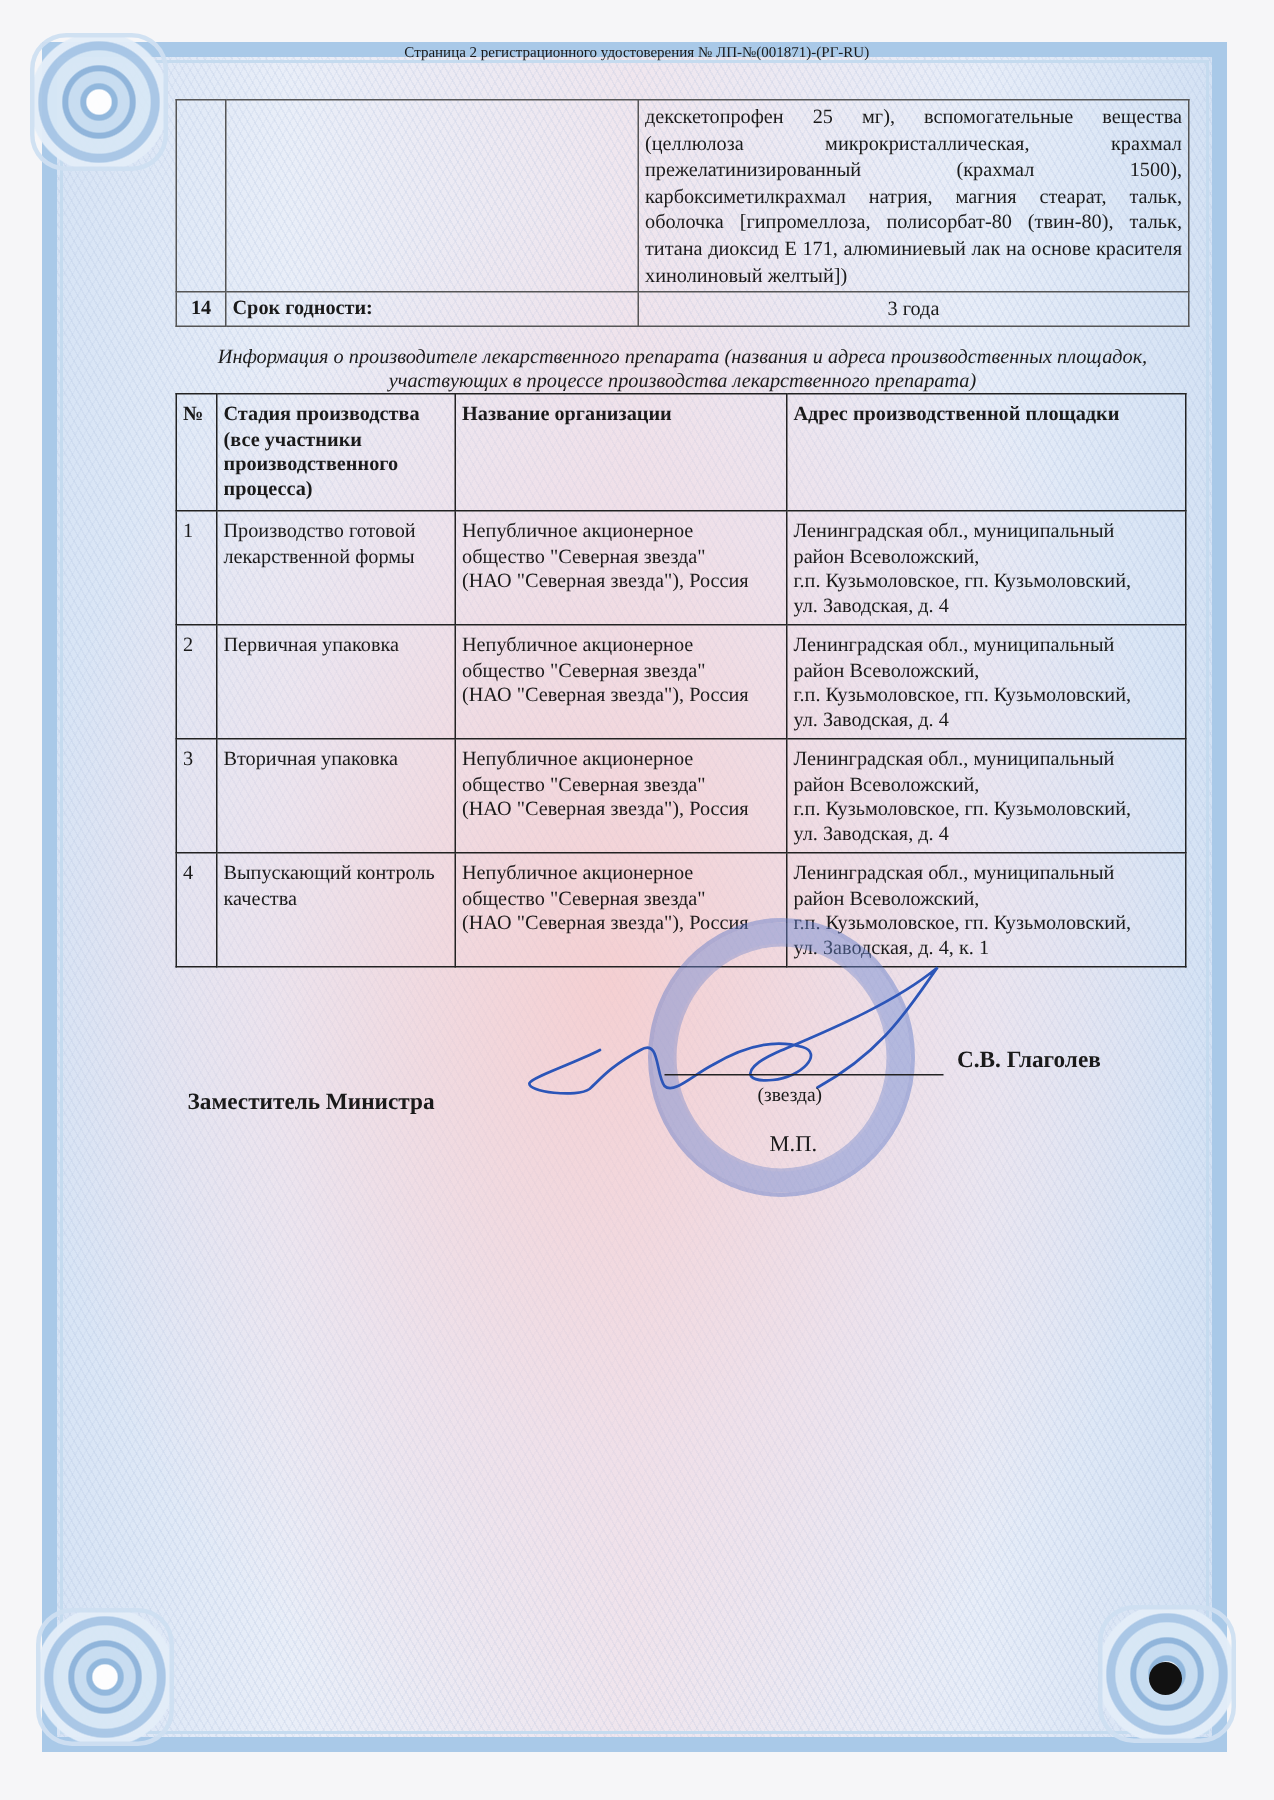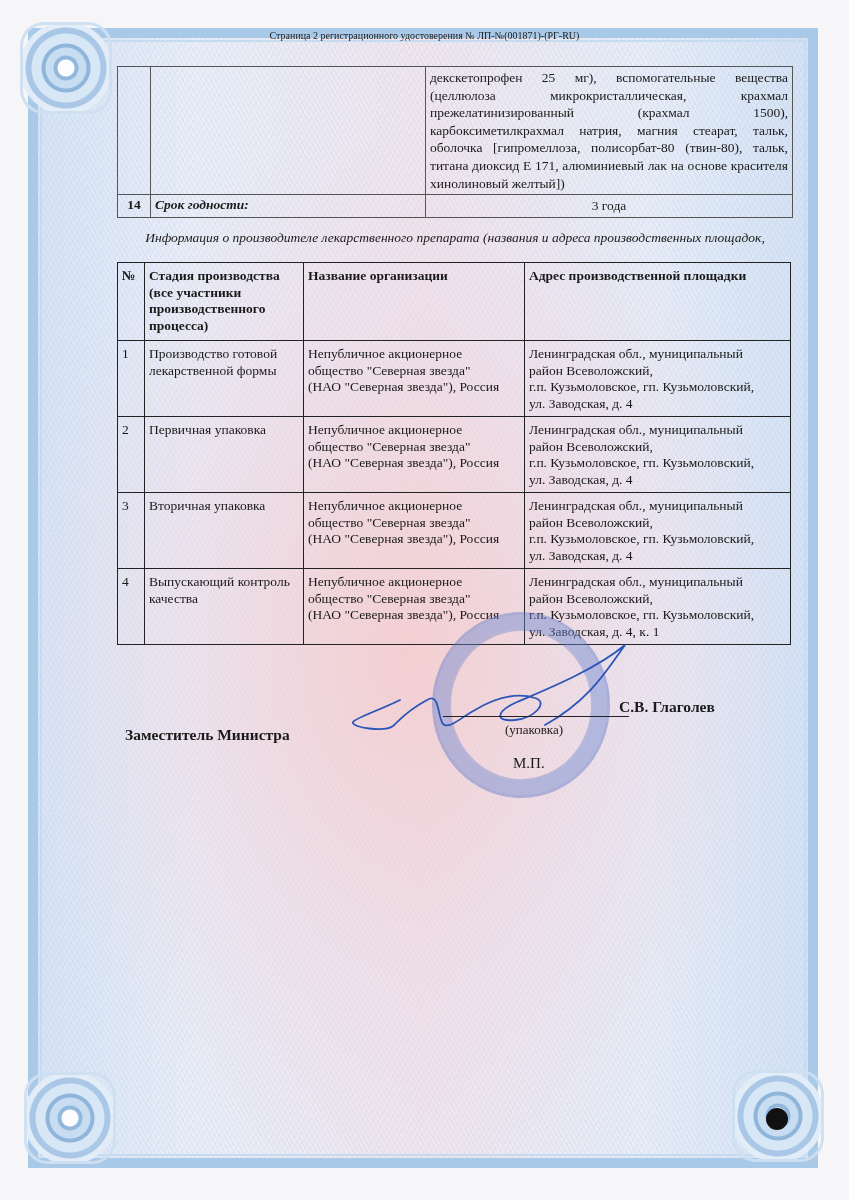--- a/index.html
+++ b/index.html
@@ -45,21 +45,21 @@
   }
 
   table.spec {
     position:absolute; left:117px; top:66px; width:676px;
     border-collapse:collapse; font-size:13.5px;
   }
   table.spec td {
     border:1px solid #555; vertical-align:top; padding:2px 4px;
   }
   table.spec td.num { width:24px; text-align:center; font-weight:bold; }
-  table.spec td.label { width:266px; font-weight:bold;font-style:italic; }
+  table.spec td.label { width:266px; font-weight:bold; }
   table.spec td.val { text-align:justify; line-height:17.6px; }
   table.spec td.center { text-align:center; }
 
   .section-caption {
     position:absolute; left:110px; width:690px; top:230px;
     text-align:center; font-size:13.5px; line-height:16px;font-style:italic;
   }
 
   table.mfr {
     position:absolute; left:117px; top:262px; width:674px;
@@ -74,21 +74,21 @@
   table.mfr .c-num { width:18px; }
   table.mfr .c-stage { width:150px; }
   table.mfr .c-org { width:212px; }
 
   .signature-block {
     position:absolute; left:125px; top:695px; width:620px; height:90px;
   }
   .sig-title { position:absolute; left:0; top:3px; font-weight:bold; font-size:15.5px;margin-top:28px; }
   .sig-line { position:absolute; left:318px; top:21px; width:186px; border-top:1px solid #222; }
   .sig-caption { position:absolute; left:380px; top:27px; font-size:13px; }
-  .sig-name { position:absolute; left:494px; top:3px; font-weight:bold; font-size:15.5px; }
+  .sig-name { position:absolute; left:513px; top:3px; font-weight:bold; font-size:15.5px; }
   .stamp-label { position:absolute; left:388px; top:60px; font-size:15px; }
 
   .stamp {
     position:absolute; left:432px; top:612px; width:172px; height:180px;
     border-radius:50%;
     border:3px solid rgba(90,120,200,0.45);
     box-shadow: inset 0 0 0 14px rgba(150,170,225,0.15), inset 0 0 0 16px rgba(90,120,200,0.35);
   }
   .signature-svg { position:absolute; left:345px; top:640px; width:290px; height:110px; }
 </style>
@@ -113,20 +113,21 @@
   <tr>
     <td class="num">14</td>
     <td class="label">Срок годности:</td>
     <td class="val center">3 года</td>
   </tr>
 </tbody>
   </table>
 
 <div class="section-caption">
   <div>Информация о производителе лекарственного препарата (названия и адреса производственных площадок,</div>
+  <div>участвующих в процессе производства лекарственного препарата)</div>
 </div>
 
 <table class="mfr">
   <tbody>
       <tr>
     <th class="c-num">№</th>
     <th class="c-stage">Стадия производства (все участники производственного процесса)</th>
     <th class="c-org">Название организации</th>
     <th>Адрес производственной площадки</th>
   </tr>
@@ -195,16 +196,16 @@
 
 <div class="stamp"></div>
 
 <svg class="signature-svg" viewBox="0 0 290 110">
   <path d="M55 60 C35 70, 10 78, 8 82 C6 88, 40 92, 48 86 C55 80, 60 72, 82 60 C95 52, 92 76, 98 84 C104 90, 118 76, 130 70 C150 58, 170 52, 190 58 C204 62, 190 78, 170 80 C150 82, 150 72, 172 62 C200 50, 250 30, 280 5 C262 30, 245 60, 200 85" fill="none" stroke="#2b55b8" stroke-width="1.8" stroke-linecap="round"></path>
 </svg>
 
 <div class="signature-block">
   <div class="sig-title">Заместитель Министра</div>
   <div class="sig-line"></div>
-  <div class="sig-caption">(упаковка)</div>
+  <div class="sig-caption">(звезда)</div>
   <div class="sig-name">С.В. Глаголев</div>
   <div class="stamp-label">М.П.</div>
 </div>
 
 </body></html>

